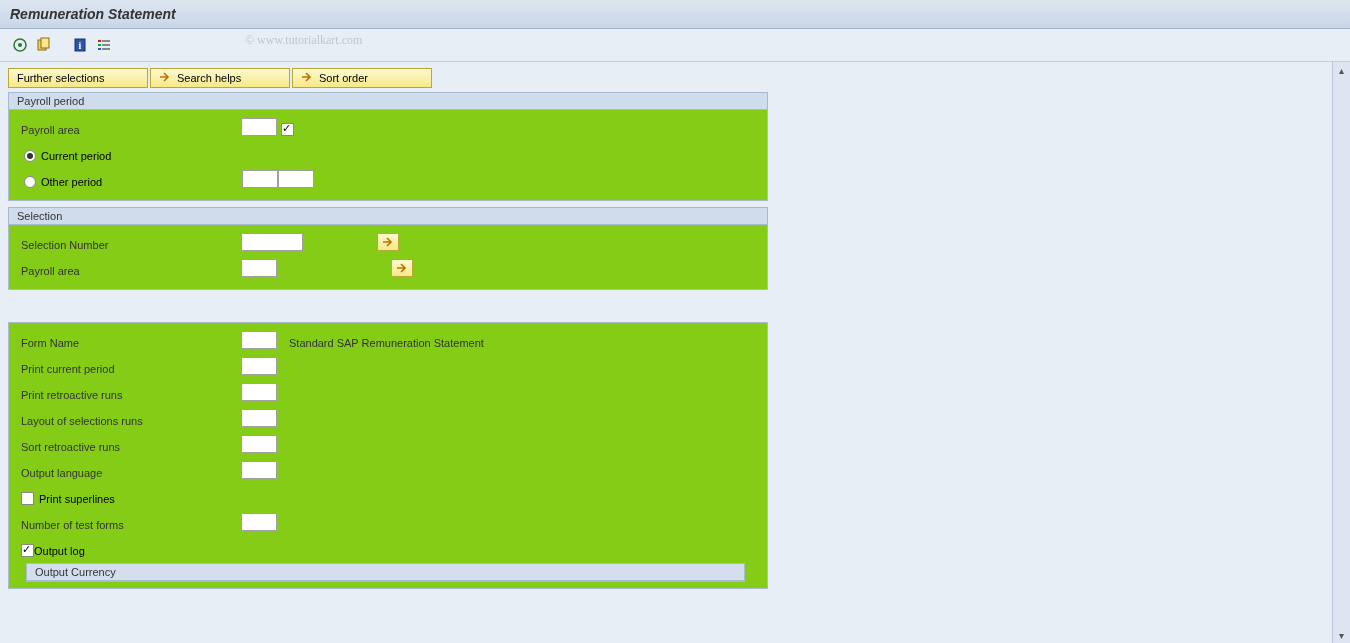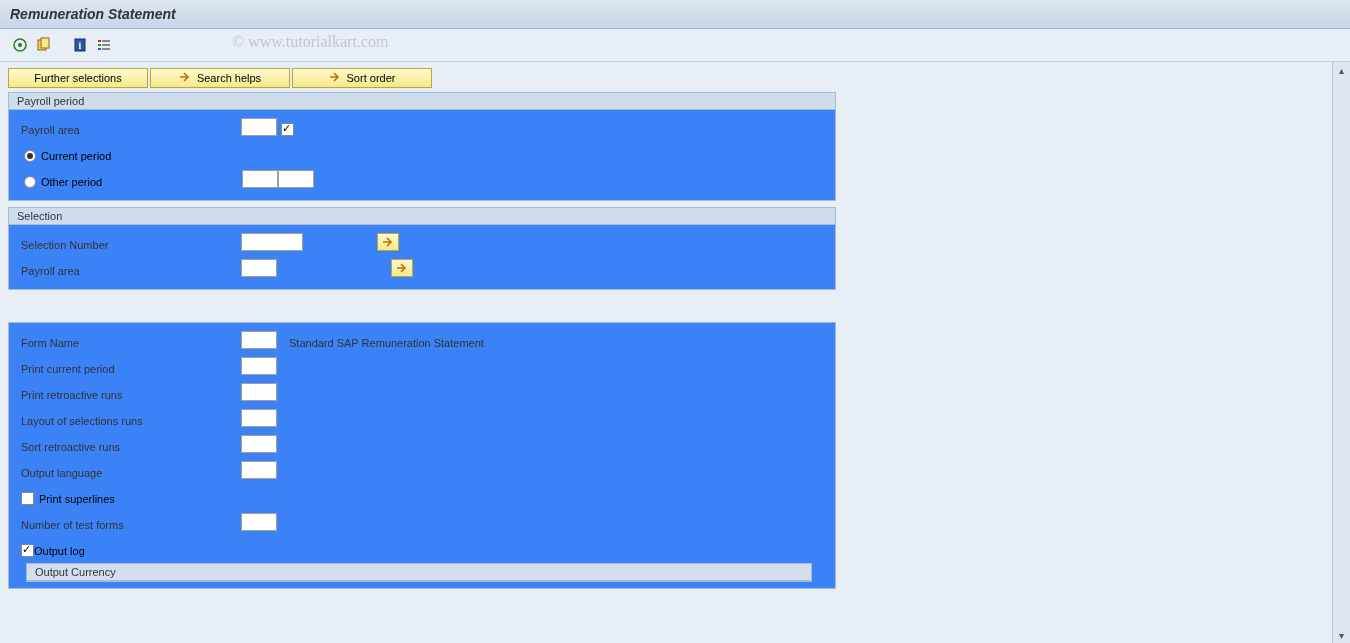--- a/index.html
+++ b/index.html
@@ -33,24 +33,24 @@
     .toolbar-icon {
       width: 20px;
       height: 20px;
       display: inline-flex;
       align-items: center;
       justify-content: center;
       cursor: pointer;
     }
     .watermark {
       position: absolute;
-      left: 232px;
+      left: 245px;
       top: 4px;
       color: #b8b8b8;
-      font-size: 16px;
+      font-size: 12px;
       font-weight: normal;
       font-family: Georgia, serif;
       pointer-events: none;
       opacity: 0.75;
       text-align: right;
     }
     .content-area {
       padding: 6px 8px;
       height: calc(643px - 62px);
       overflow: auto;
@@ -85,33 +85,33 @@
       margin-bottom: 4px;
     }
     .sap-button {
       background: linear-gradient(to bottom, #fef9d0, #f5e986);
       border: 1px solid #b8a838;
       padding: 3px 8px;
       font-size: 11px;
       cursor: pointer;
       display: flex;
       align-items: center;
-      justify-content: center;
+      justify-content: flex-start;
       min-width: 140px;
       gap: 6px;
       height: 20px;
     }
     .sap-button-icon {
       font-size: 10px;
     }
     .group-box {
       border: 1px solid #a7bad0;
-      background: #3b82f6;
+      background: #84cc16;
       margin-bottom: 6px;
-      width: 828px;
+      width: 760px;
     }
     .group-box-title {
       background: #cfdceb;
       border-bottom: 1px solid #a7bad0;
       padding: 2px 8px;
       font-size: 11px;
       color: #333;
     }
     .group-box-body {
       padding: 6px 12px;

